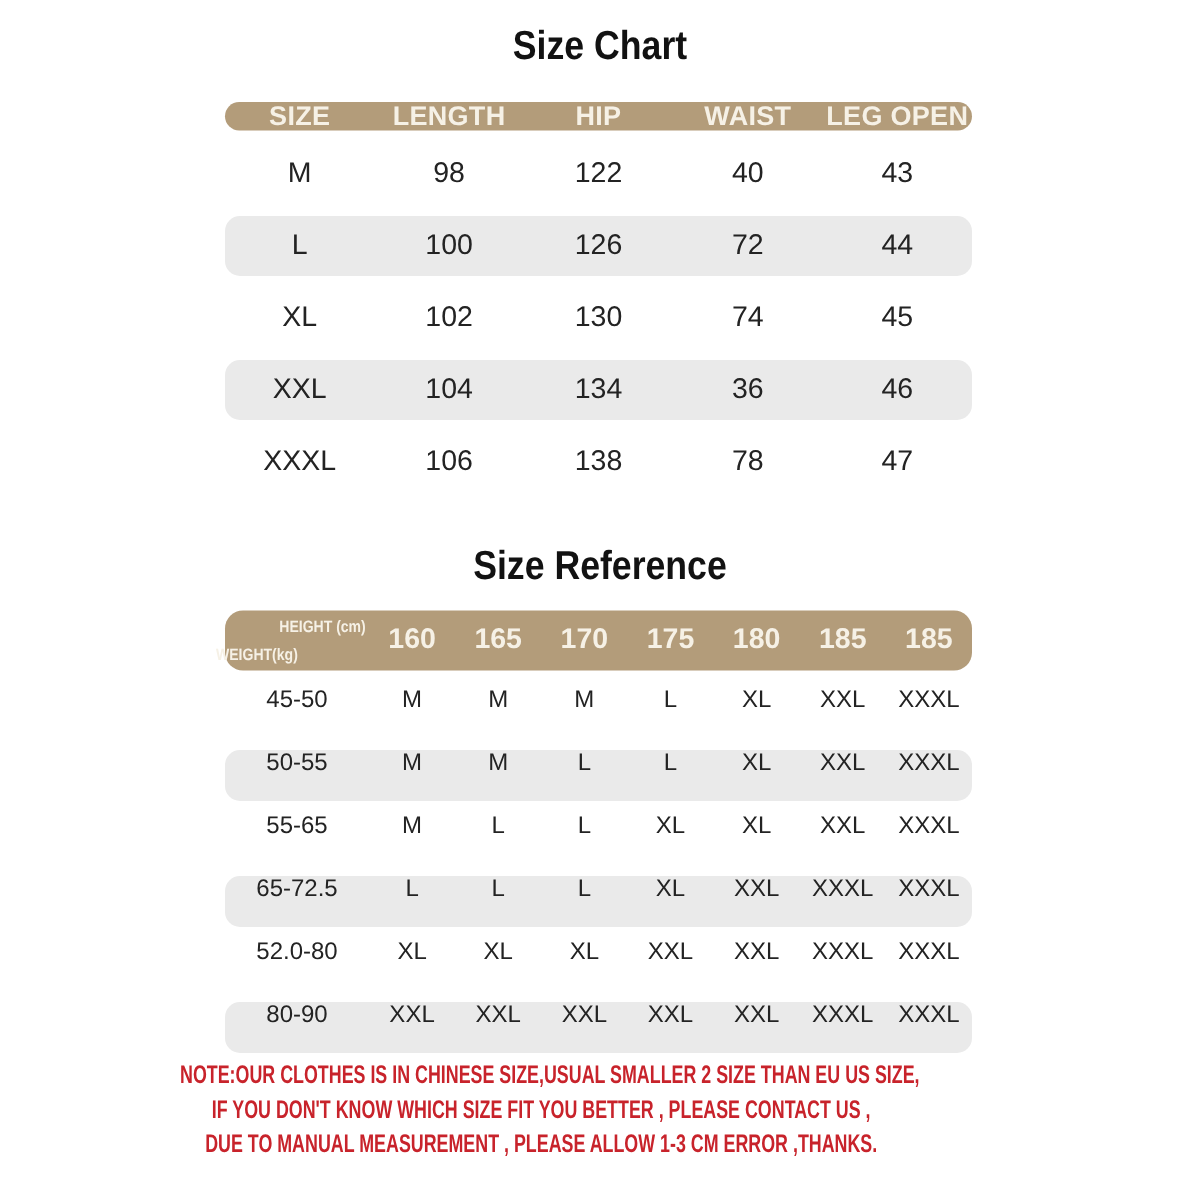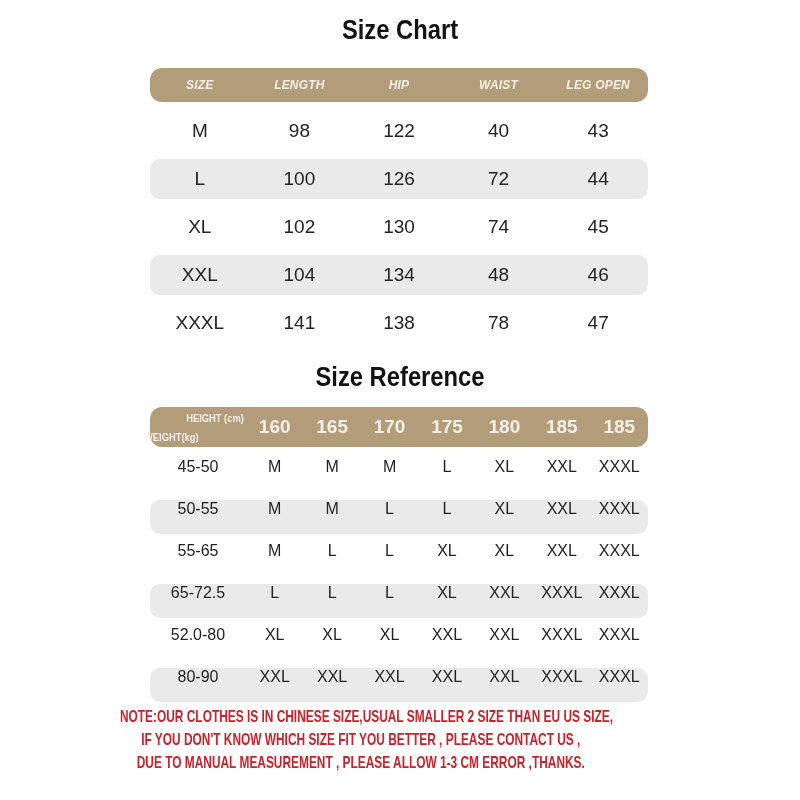--- a/index.html
+++ b/index.html
@@ -32,21 +32,21 @@
   .tbl { position: absolute; left: 150px; width: 498px; }
   .t-head {
     display: flex; align-items: center;
     background: var(--header-bg); border-radius: 12px;
     color: var(--header-text); font-weight: 700;
   }
   .stripe-even > div:nth-child(even) { background: var(--stripe-bg); border-radius: 10px; }
 
   
   .table-1 { top: 68px; }
-  .t1-head { height: 34px; font-size: 12px; font-style: italic; }
+  .t1-head { height: 19px; font-size: 18px; }
   .t1-head-cell { flex: 1; text-align: center; letter-spacing: 0.2px; }
   .t1-body { margin-top: 9px; }
   .t1-row { display: flex; align-items: center; height: 40px; margin-bottom: 8px; font-size: 19px; }
   .t1-cell { flex: 1; text-align: center; }
 
   
   .table-2 { top: 407px; }
   .t2-head { height: 40px; position: relative; }
   .t2-corner { flex: 0 0 96px; position: relative; height: 100%; padding-left: 16px; }
   .corner-top {
@@ -109,26 +109,26 @@
         <div class="t1-cell">XL</div>
         <div class="t1-cell">102</div>
         <div class="t1-cell">130</div>
         <div class="t1-cell">74</div>
         <div class="t1-cell">45</div>
       </div>
       <div class="t1-row">
         <div class="t1-cell">XXL</div>
         <div class="t1-cell">104</div>
         <div class="t1-cell">134</div>
-        <div class="t1-cell">48</div>
+        <div class="t1-cell">36</div>
         <div class="t1-cell">46</div>
       </div>
       <div class="t1-row">
         <div class="t1-cell">XXXL</div>
-        <div class="t1-cell">141</div>
+        <div class="t1-cell">106</div>
         <div class="t1-cell">138</div>
         <div class="t1-cell">78</div>
         <div class="t1-cell">47</div>
       </div>
     </div>
   </div>
 
   <div class="big-title title-sr">Size Reference</div>
 
   <div class="tbl table-2">

